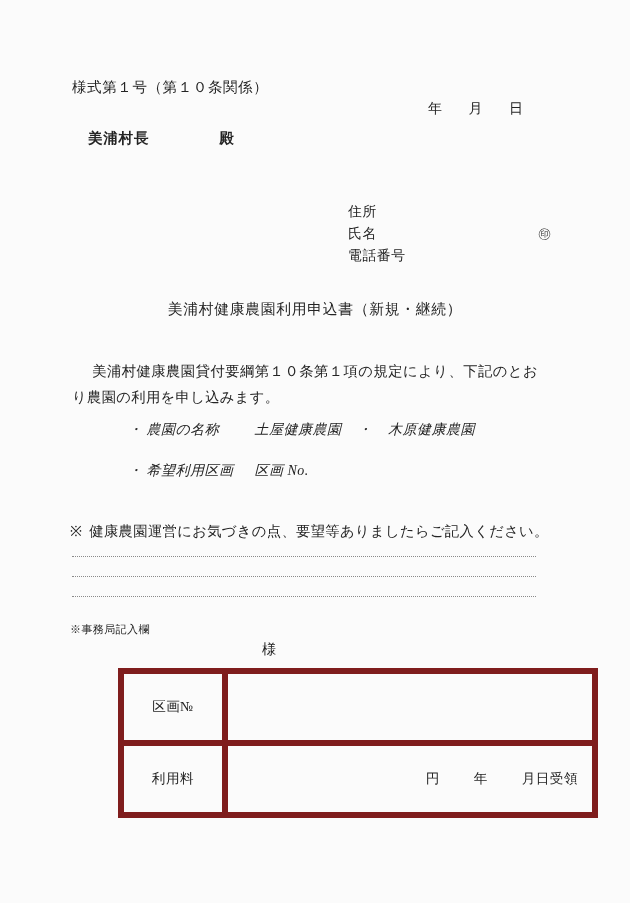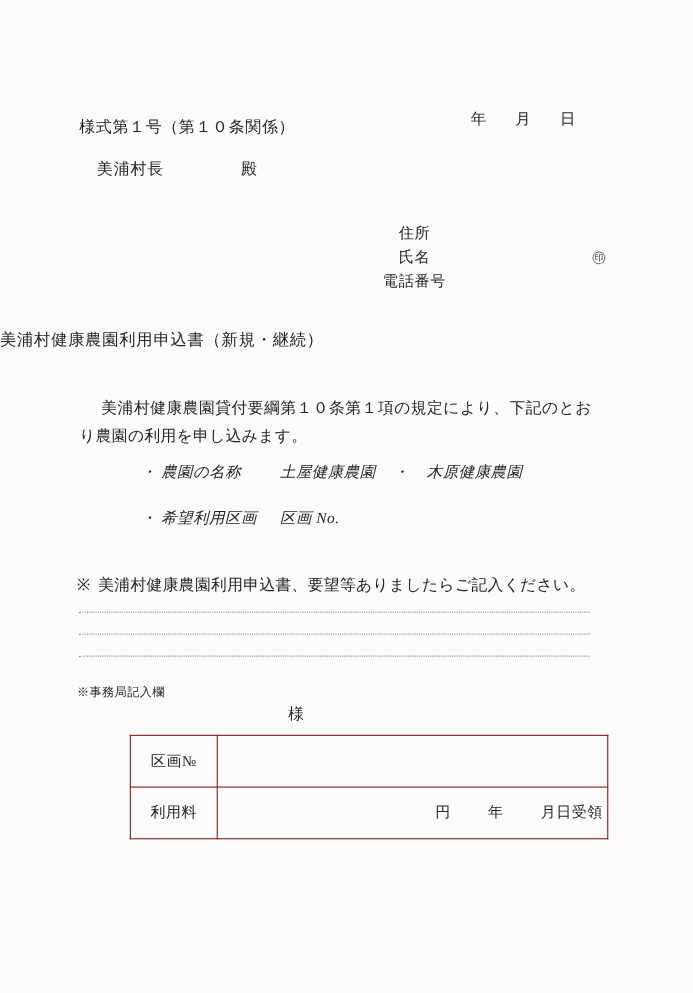--- a/index.html
+++ b/index.html
@@ -21,58 +21,58 @@
     inset: 0;
   }
 
   .abs { position: absolute; white-space: nowrap; }
 
   
   .form-no {
     left: 72px; top: 78px;
     font-size: 14.5px;
     letter-spacing: 0.6px;
-    margin-top: 28px;
   }
 
   .date-line {
     left: 428px; top: 100px;
     font-size: 14px;
     letter-spacing: 0.5px;
   }
   .date-line .gap { display: inline-block; width: 26px; }
 
   .addressee {
-    left: 88px; top: 144px;
+    left: 88px; top: 129px;
     font-size: 14.5px;
     letter-spacing: 0.8px;
+    font-weight: bold;
   }
   .addressee .dono { display: inline-block; margin-left: 70px; }
 
   
   .applicant {
     left: 348px; top: 201px;
     font-size: 13.8px;
     line-height: 22px;
     letter-spacing: 0.6px;
   }
-  .applicant .row { position: relative; height: 22px; text-align: center; }
+  .applicant .row { position: relative; height: 22px; }
   .applicant .seal {
     position: absolute;
     left: 190px;
     top: 0;
     font-size: 13px;
   }
 
   
   .doc-title {
     left: 0; right: 0;
     top: 300px;
     width: 630px;
-    text-align: left;
+    text-align: center;
     font-size: 14.8px;
     letter-spacing: 0.7px;
   }
 
   
   .body-para {
     left: 72px; top: 358px;
     width: 466px;
     font-size: 14.3px;
     line-height: 26px;
@@ -126,25 +126,25 @@
 
   
   .office-table {
     position: absolute;
     left: 118px; top: 668px;
     width: 420px;
     border-collapse: collapse;
     table-layout: fixed;
   }
   .office-table td {
-    border: 1px solid #7f1d1d;
+    border: 6px solid #7f1d1d;
     height: 38px;
     font-size: 13.6px;
     letter-spacing: 0.5px;
-    padding: 4px;
+    padding: 14px;
   }
   .office-table td.key {
     width: 70px;
     text-align: center;
   }
   .office-table td.val {
     width: 350px;
     text-align: right;
     padding-left: 0;
   }
@@ -192,21 +192,21 @@
 
   <div class="abs bullet bullet-1">
     <span class="dot">・</span><span class="label">農園の名称</span><span>土屋健康農園</span><span class="mid">・</span><span>木原健康農園</span>
   </div>
 
   <div class="abs bullet bullet-2">
     <span class="dot">・</span><span class="label">希望利用区画</span><span>区画 No.</span>
   </div>
 
   <div class="abs note-line">
-    <span>※</span><span class="sp"></span><span>美浦村健康農園利用申込書、要望等ありましたらご記入ください。</span>
+    <span>※</span><span class="sp"></span><span>健康農園運営にお気づきの点、要望等ありましたらご記入ください。</span>
   </div>
 
   <div class="abs dotted dotted-1"></div>
   <div class="abs dotted dotted-2"></div>
   <div class="abs dotted dotted-3"></div>
 
   <div class="abs office-head">※事務局記入欄</div>
   <div class="abs office-sama">様</div>
 
   <table class="office-table">

